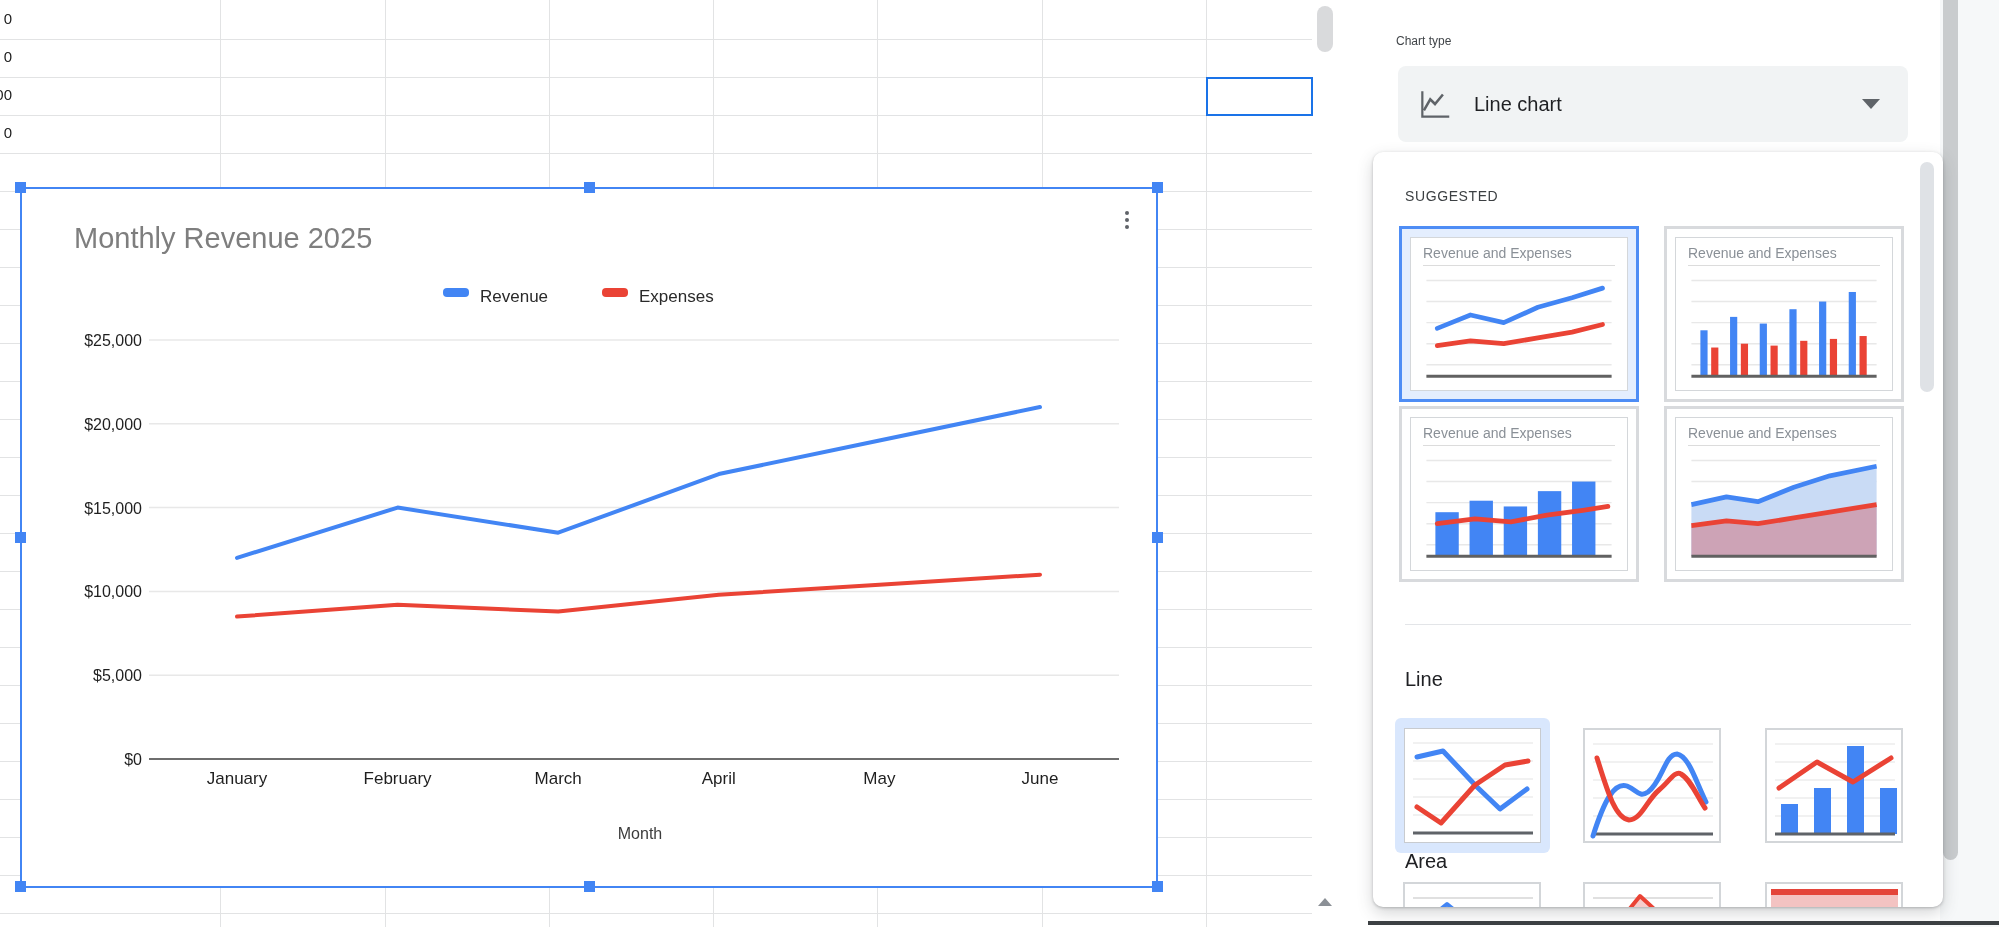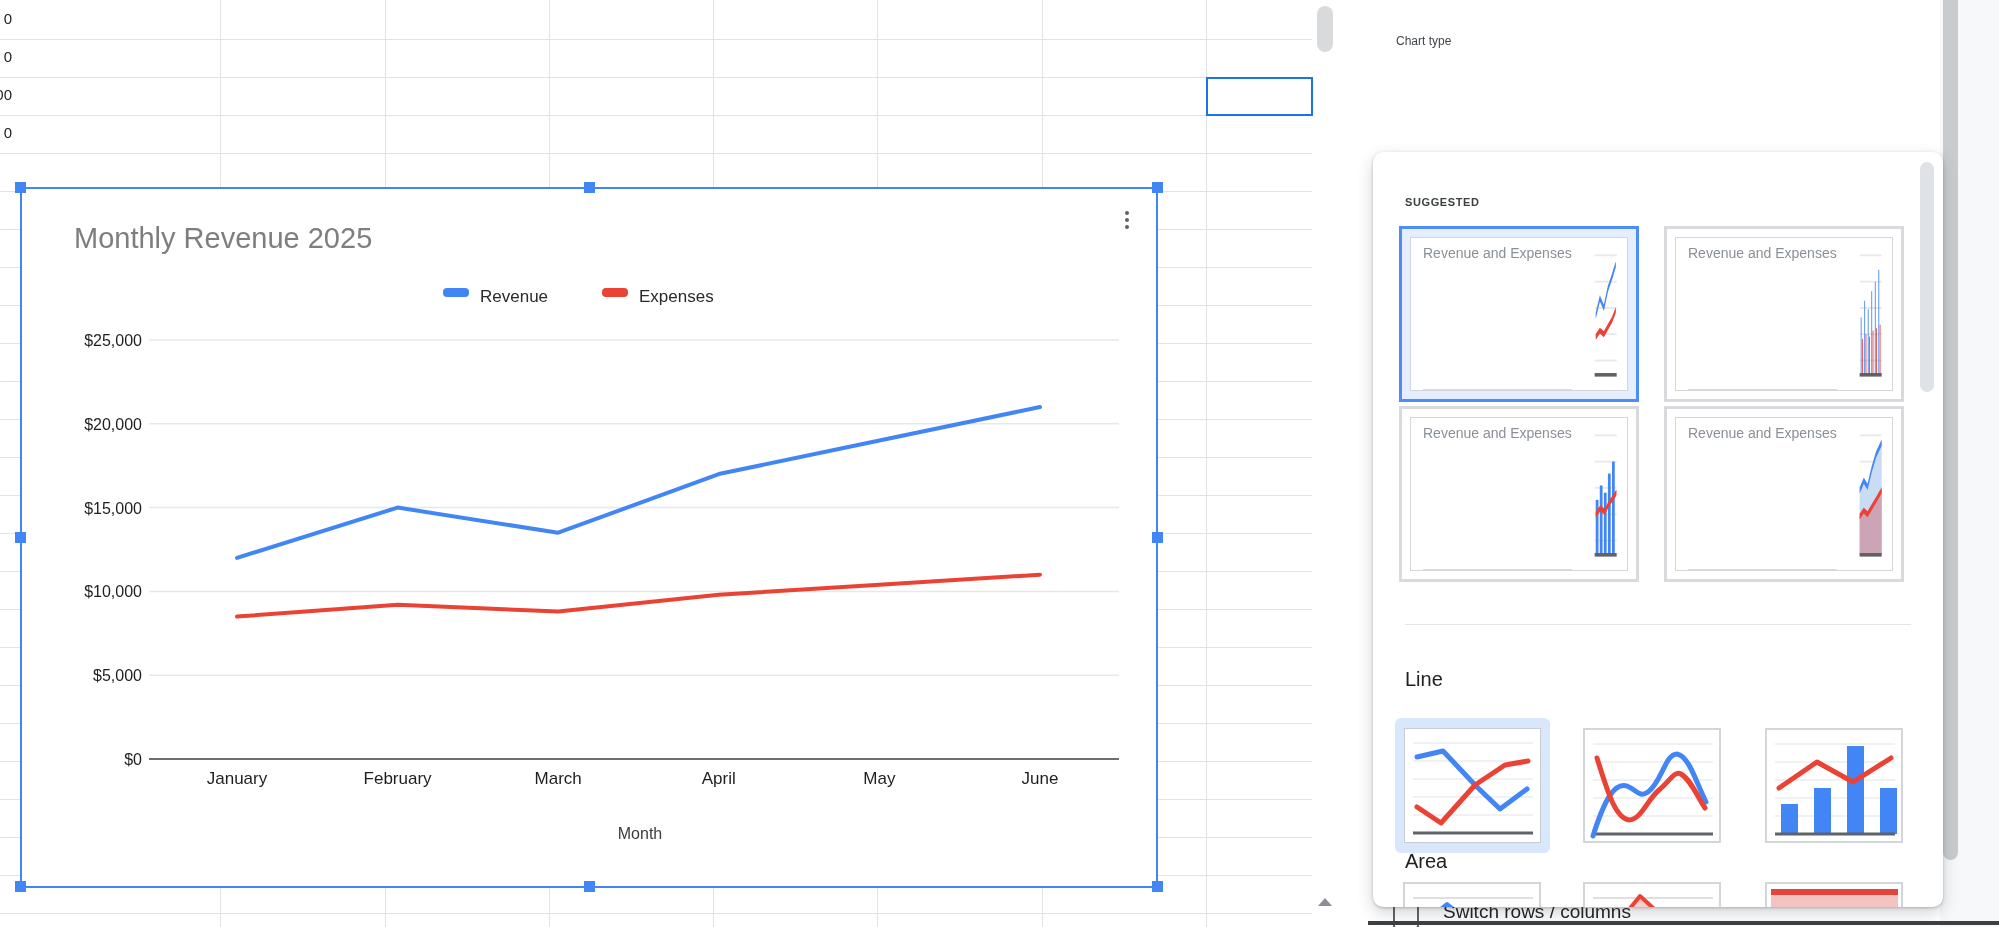--- a/index.html
+++ b/index.html
@@ -41,27 +41,27 @@
 
   
   .panel-sb-track{position:absolute;left:1940px;top:0;width:59px;height:927px;background:#f6f8f9;}
   .panel-sb-thumb{position:absolute;left:1943px;top:0;width:15px;height:860px;background:#c9ccce;
     border-radius:0 0 8px 8px;}
 
   
   .popup{position:absolute;left:1373px;top:152px;width:570px;height:755px;background:#fff;
     border-radius:10px;box-shadow:0 1px 3px rgba(60,64,67,.3),0 6px 16px rgba(60,64,67,.22);
     overflow:hidden;z-index:6;}
-  .suggested-label{position:absolute;left:32px;top:44px;font-size:11px;font-weight:bold;
+  .suggested-label{position:absolute;left:32px;top:36px;font-size:14px;font-weight:normal;
     letter-spacing:.6px;color:#3c4043;}
   .card{position:absolute;width:240px;height:176px;box-sizing:border-box;padding:8px;cursor:pointer;}
   .card.sel{border:3px solid #4e8df5;background:#e4eefe;}
   .card.def{border:3px solid #d8dadd;background:#fff;}
   .card-box{width:100%;height:100%;background:#fff;border:1px solid #d4d7da;box-sizing:border-box;
-    display:flex;overflow:hidden;}
+    display:flex;flex-direction:column;overflow:hidden;}
   .mini-title{margin:7px 12px 0;padding-bottom:4px;border-bottom:1px solid #dcdcdc;
     font-size:14px;color:#8a9097;white-space:nowrap;overflow:hidden;}
   .mini-svg{flex:1;margin:3px 10px 8px;}
   .pop-divider{position:absolute;left:32px;top:472px;width:506px;height:1px;background:#e3e5e8;}
   .section-label{position:absolute;font-size:20px;color:#202124;}
   .lt-pad{position:absolute;left:22px;top:566px;width:155px;height:135px;background:#d9e7fd;
     border-radius:6px;cursor:pointer;}
   .lt{position:absolute;width:138px;height:115px;background:#fff;border:2px solid #d3d6d9;
     box-sizing:border-box;cursor:pointer;overflow:hidden;}
   .lt.inner{left:9px;top:10px;width:137px;height:115px;border:1px solid #c8cbcf;}
@@ -131,25 +131,29 @@
     <div class="handle" style="left:1130px;top:-7px"></div>
     <div class="handle" style="left:-7px;top:343px"></div>
     <div class="handle" style="left:1130px;top:343px"></div>
     <div class="handle" style="left:-7px;top:692px"></div>
     <div class="handle" style="left:562px;top:692px"></div>
     <div class="handle" style="left:1130px;top:692px"></div>
   </div>
 
   <div class="panel-label">Chart type</div>
 
-
-  <div class="switch-row">
-    <span class="switch-box"></span>
-    <span class="switch-label">Switch rows / columns</span>
+  <div class="dropdown">
+    <svg class="dd-icon" width="38" height="38" viewBox="0 0 24 24">
+      <polyline points="4,4 4,20 21,20" fill="none" stroke="#5f6368" stroke-width="1.4"></polyline>
+      <polyline points="5,16 9,9 12,12 17,6" fill="none" stroke="#5f6368" stroke-width="1.6"></polyline>
+    </svg>
+    <span class="dd-text">Line chart</span>
+    <span class="dd-caret"></span>
   </div>
+
 
   <div class="popup">
     <div class="suggested-label">SUGGESTED</div>
 
     <div class="card sel" style="left:26px;top:74px">
       <div class="card-box">
         <div class="mini-title">Revenue and Expenses</div>
         <svg class="mini-svg" viewBox="0 0 218 118" preserveAspectRatio="none">
           <g stroke="#e8e8e8" stroke-width="1.5">
             <line x1="6" y1="12" x2="212" y2="12"></line>

